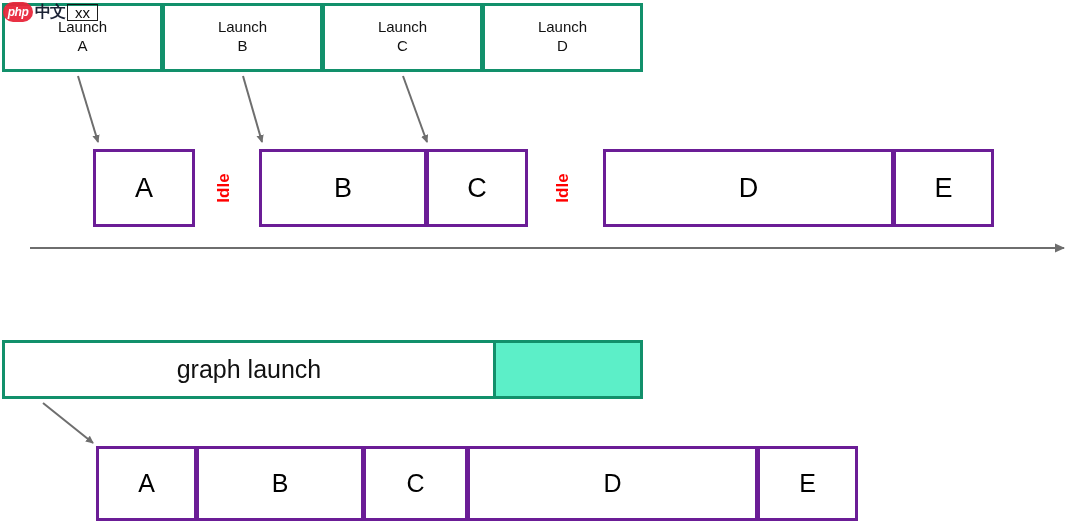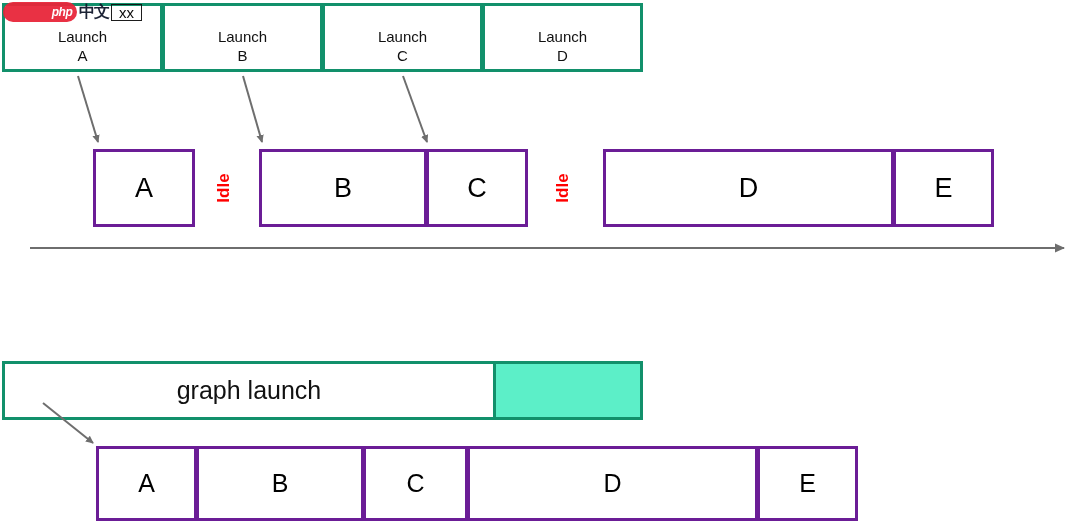--- a/index.html
+++ b/index.html
@@ -21,21 +21,21 @@
   }
   .abs { position: absolute; box-sizing: border-box; }
 
   
   .launch-box {
     border: 3px solid #12906b;
     background: #ffffff;
     display: flex;
     align-items: flex-start;
     justify-content: center;
-    padding-top: 22px;
+    padding-top: 12px;
     font-size: 15px;
     line-height: 1.25;
     color: #111111;
     text-align: center;
     white-space: pre-line;
   }
 
   
   .kernel-box {
     border: 3px solid #6b1d96;
@@ -103,21 +103,20 @@
     border-radius: 10px;
     background: #e8263a;
     color: #ffffff;
     font-size: 12px;
     font-style: italic;
     font-weight: bold;
     display: flex;
     align-items: center;
     justify-content: center;
     letter-spacing: -0.5px;
-    padding-left: 44px;
   }
   .wm-text {
     font-size: 16px;
     font-weight: bold;
     color: #0f172a;
     letter-spacing: -1px;
     line-height: 1;
   }
   .wm-sq {
     display: inline-block;
@@ -152,21 +151,21 @@
   <div class="abs kernel-box" style="left:259px; top:149px; width:168px; height:78px;">B</div>
 
   <div class="abs kernel-box" style="left:426px; top:149px; width:102px; height:78px;">C</div>
 
   <div class="abs idle-label" style="left:542px; top:163px; width:42px; height:50px;">Idle</div>
 
   <div class="abs kernel-box" style="left:603px; top:149px; width:291px; height:78px;">D</div>
 
   <div class="abs kernel-box" style="left:893px; top:149px; width:101px; height:78px;">E</div>
 
-  <div class="abs graph-launch-wrap" style="left:2px; top:361px; width:641px; height:59px;">
+  <div class="abs graph-launch-wrap" style="left:2px; top:340px; width:641px; height:59px;">
     <div class="graph-launch-text" style="width:488px;">graph launch</div>
     <div class="graph-launch-fill"></div>
   </div>
 
   <div class="abs kernel-box bottom" style="left:96px; top:446px; width:101px; height:75px;">A</div>
 
   <div class="abs kernel-box bottom" style="left:196px; top:446px; width:168px; height:75px;">B</div>
 
   <div class="abs kernel-box bottom" style="left:363px; top:446px; width:105px; height:75px;">C</div>
 

